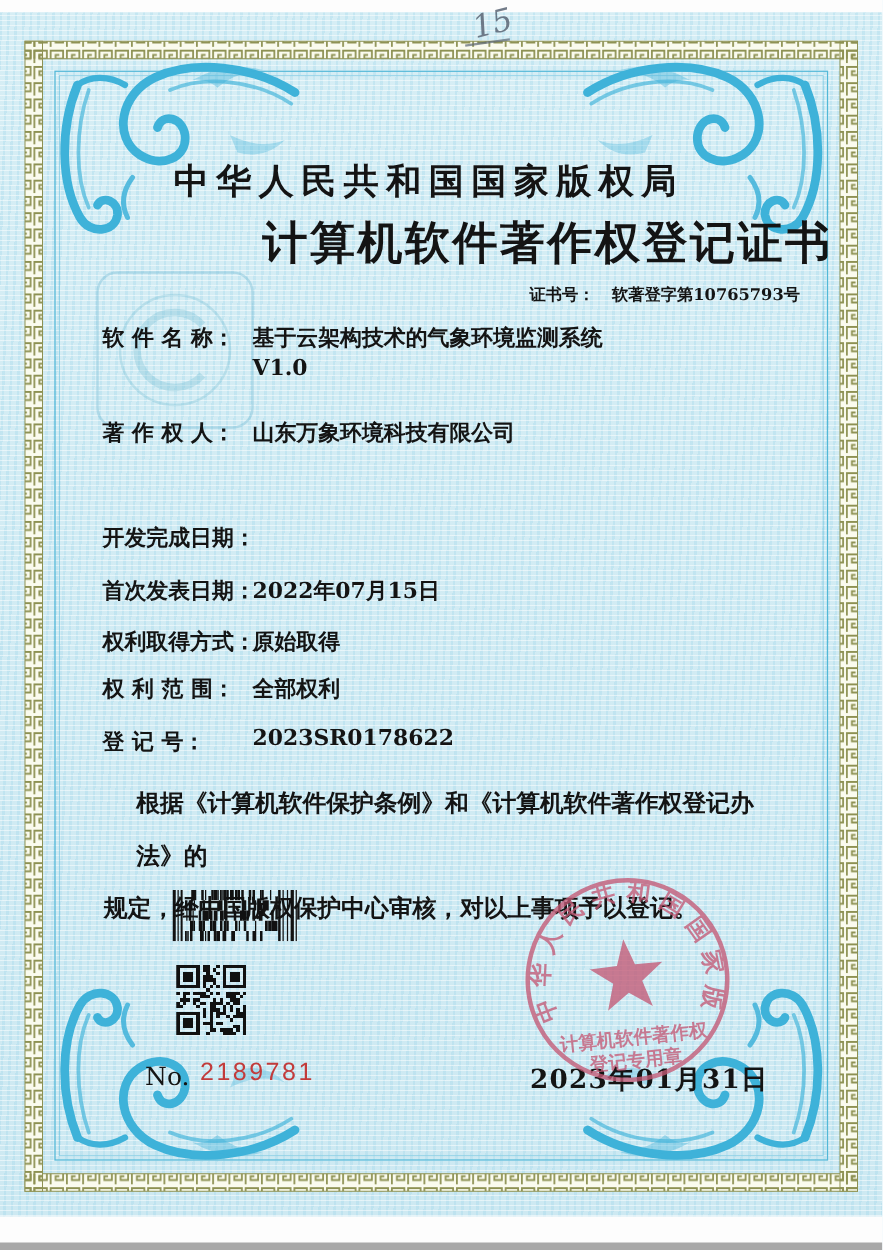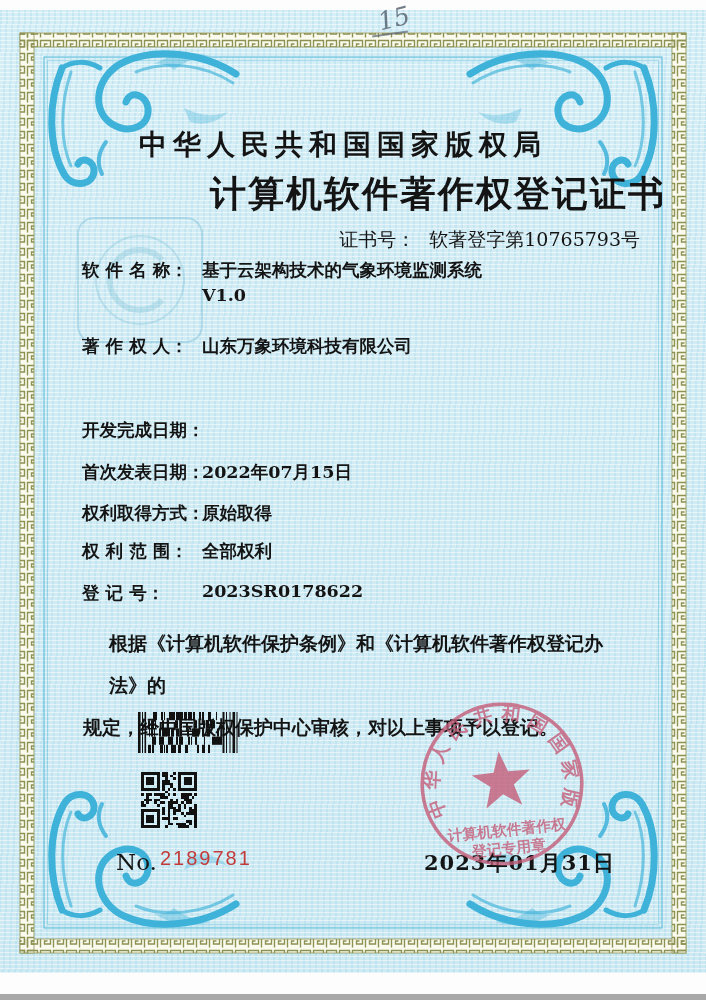--- a/index.html
+++ b/index.html
@@ -13,27 +13,27 @@
       repeating-linear-gradient(0deg, rgba(255,255,255,.5) 0 1px, rgba(255,255,255,0) 1px 4px),
       repeating-linear-gradient(92deg, rgba(150,210,232,.28) 0 2px, rgba(255,255,255,0) 2px 6px),
       linear-gradient(#d6eef5,#cde9f2);}
   .bottom-bar{left:0;bottom:0;width:706px;height:6px;background:#a8a8a8;}
   .deco{pointer-events:none;}
   
   .authority{left:20px;top:126px;width:646px;text-align:center;font-size:28px;font-weight:bold;
              letter-spacing:6px;white-space:nowrap;}
   .cert-title{left:20px;top:170px;width:646px;text-align:right;font-size:36px;font-weight:bold;
               letter-spacing:2px;white-space:nowrap;}
-  .cert-no{left:80px;top:227px;width:560px;text-align:right;font-size:19px;font-weight:normal;}
+  .cert-no{left:80px;top:227px;width:560px;text-align:right;font-size:13px;font-weight:bold;}
   .cert-no .val{margin-left:14px;}
   .row-label{left:82px;font-size:17.5px;font-weight:bold;white-space:nowrap;text-align:right;}
   .row-value{left:202px;font-size:17.5px;font-weight:bold;white-space:nowrap;}
   .statement{left:83px;top:622px;width:545px;font-size:19px;font-weight:bold;line-height:42px;}
   .statement .ln1{padding-left:26px;}
-  .no-label{left:116px;top:849px;font-size:23px;}
+  .no-label{left:116px;top:849px;font-size:20px;}
   .no-value{left:160px;top:847px;font-size:20px;color:#c23b3b;letter-spacing:2px;
             font-family:Liberation Sans, sans-serif;}
   .date{left:424px;top:849px;font-size:21px;font-weight:bold;letter-spacing:1px;}
   .handwrite{left:378px;top:4px;font-size:25px;font-style:italic;color:#5a6574;
              transform:rotate(-14deg);opacity:.85;}
   .handwrite-line{left:372px;top:33px;width:36px;height:2px;background:#5a6574;
                   transform:rotate(-8deg);opacity:.7;}
   .seal-wrap{left:414px;top:696px;width:176px;height:176px;opacity:.78;}
 </style>
 </head>

